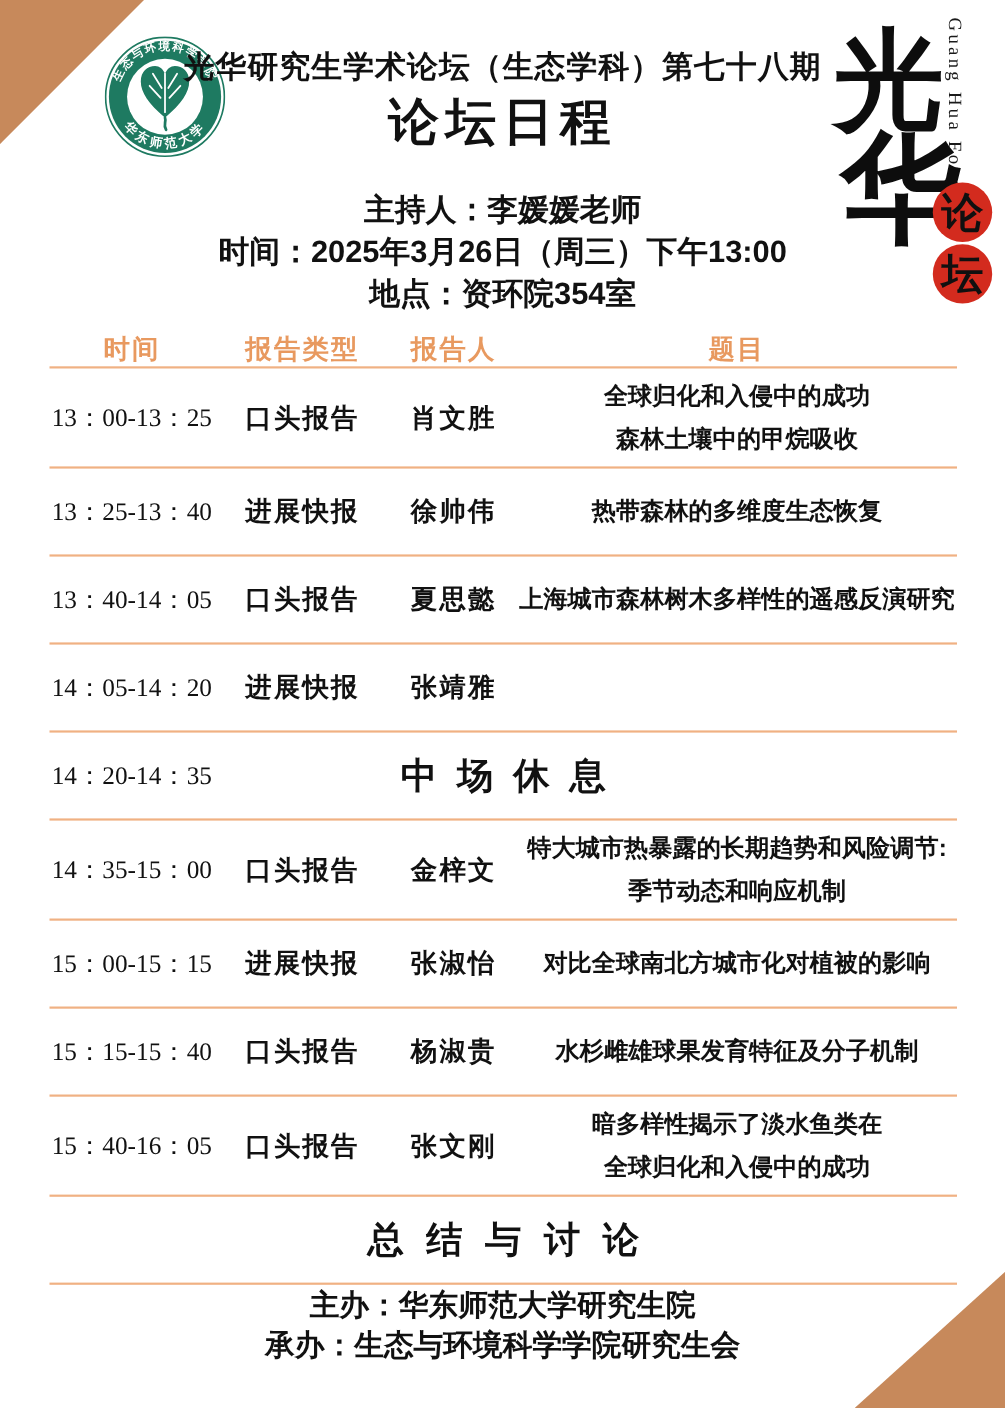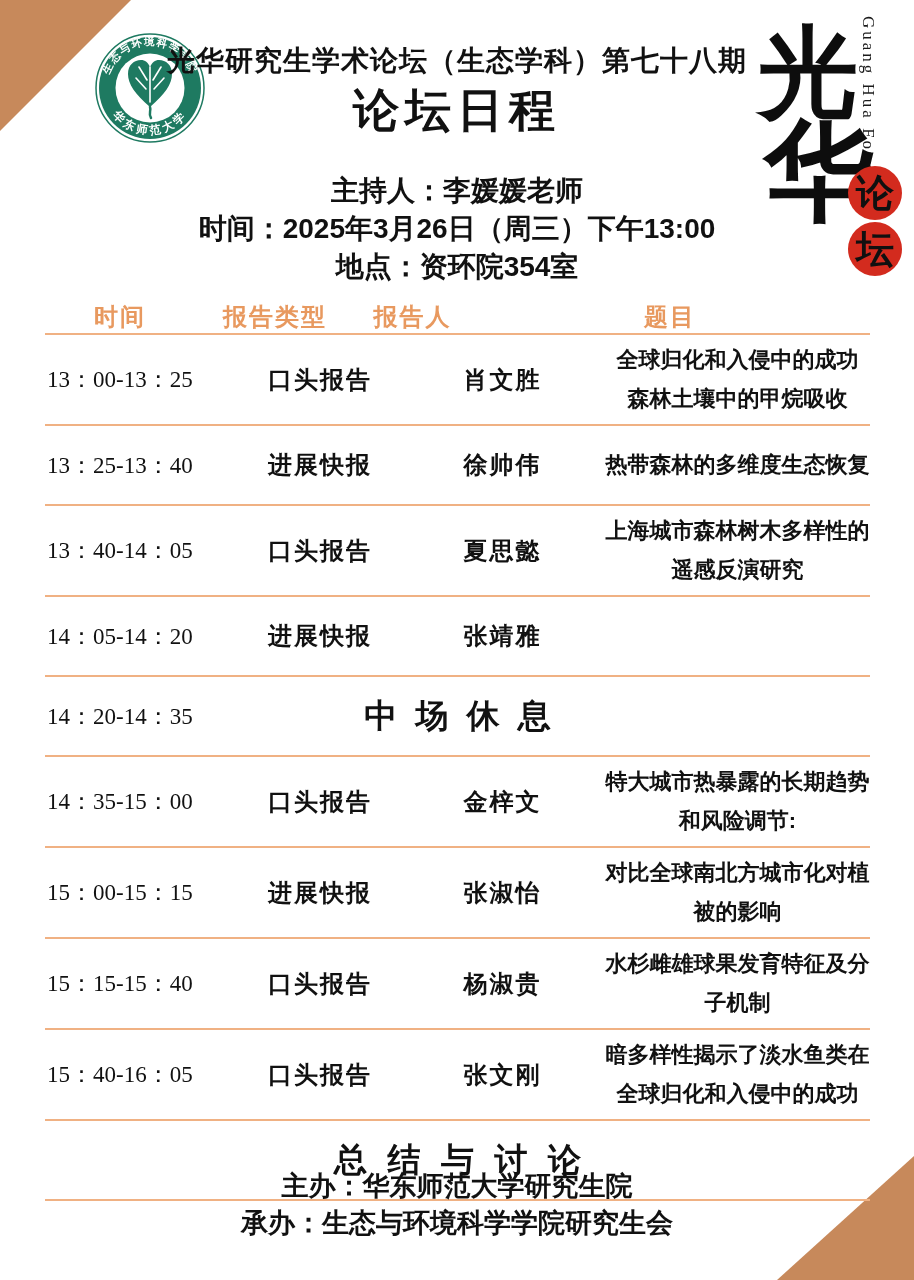--- a/index.html
+++ b/index.html
@@ -47,21 +47,21 @@
   .badge-tan{left:848px;top:222px;}
   
   .schedule{position:absolute;left:45px;top:300px;width:825px;}
   .t-head{
     display:grid;grid-template-columns:150px 160px 115px 1fr;height:35px;align-items:center;
     text-align:center;color:var(--header-orange);font-size:24px;font-weight:700;letter-spacing:2px;
     border-bottom:2px solid var(--line-orange);
   }
   .t-row{
     display:grid;grid-template-columns:150px 160px 115px 1fr;min-height:80px;align-items:center;
-    text-align:center;border-bottom:2px solid var(--line-orange);position:relative;gap:45px;
+    text-align:center;border-bottom:2px solid var(--line-orange);position:relative;
   }
   .c-time{
     text-align:left;padding-left:2px;font-family:"Liberation Serif",serif;
     font-size:23px;font-weight:400;white-space:nowrap;
   }
   .c-type,.c-speaker{font-size:24px;font-weight:700;letter-spacing:2px;white-space:nowrap;}
   .c-title{font-size:22px;font-weight:700;line-height:1.75;padding:6px 0;}
   .t-row.break,.t-row.summary{display:flex;align-items:center;}
   .t-row.break .c-time{position:absolute;left:0;top:50%;transform:translateY(-50%);}
   .row-label{
@@ -163,20 +163,21 @@
         <div class="t-row break">
           <div class="c-time">14：20-14：35</div>
           <div class="row-label">中场休息</div>
         </div>
         <div class="t-row">
     <div class="c-time">14：35-15：00</div>
     <div class="c-type">口头报告</div>
     <div class="c-speaker">金梓文</div>
     <div class="c-title">
             <div>特大城市热暴露的长期趋势和风险调节:</div>
+            <div>季节动态和响应机制</div>
           </div>
   </div>
         <div class="t-row">
     <div class="c-time">15：00-15：15</div>
     <div class="c-type">进展快报</div>
     <div class="c-speaker">张淑怡</div>
     <div class="c-title">
             <div>对比全球南北方城市化对植被的影响</div>
           </div>
   </div>

